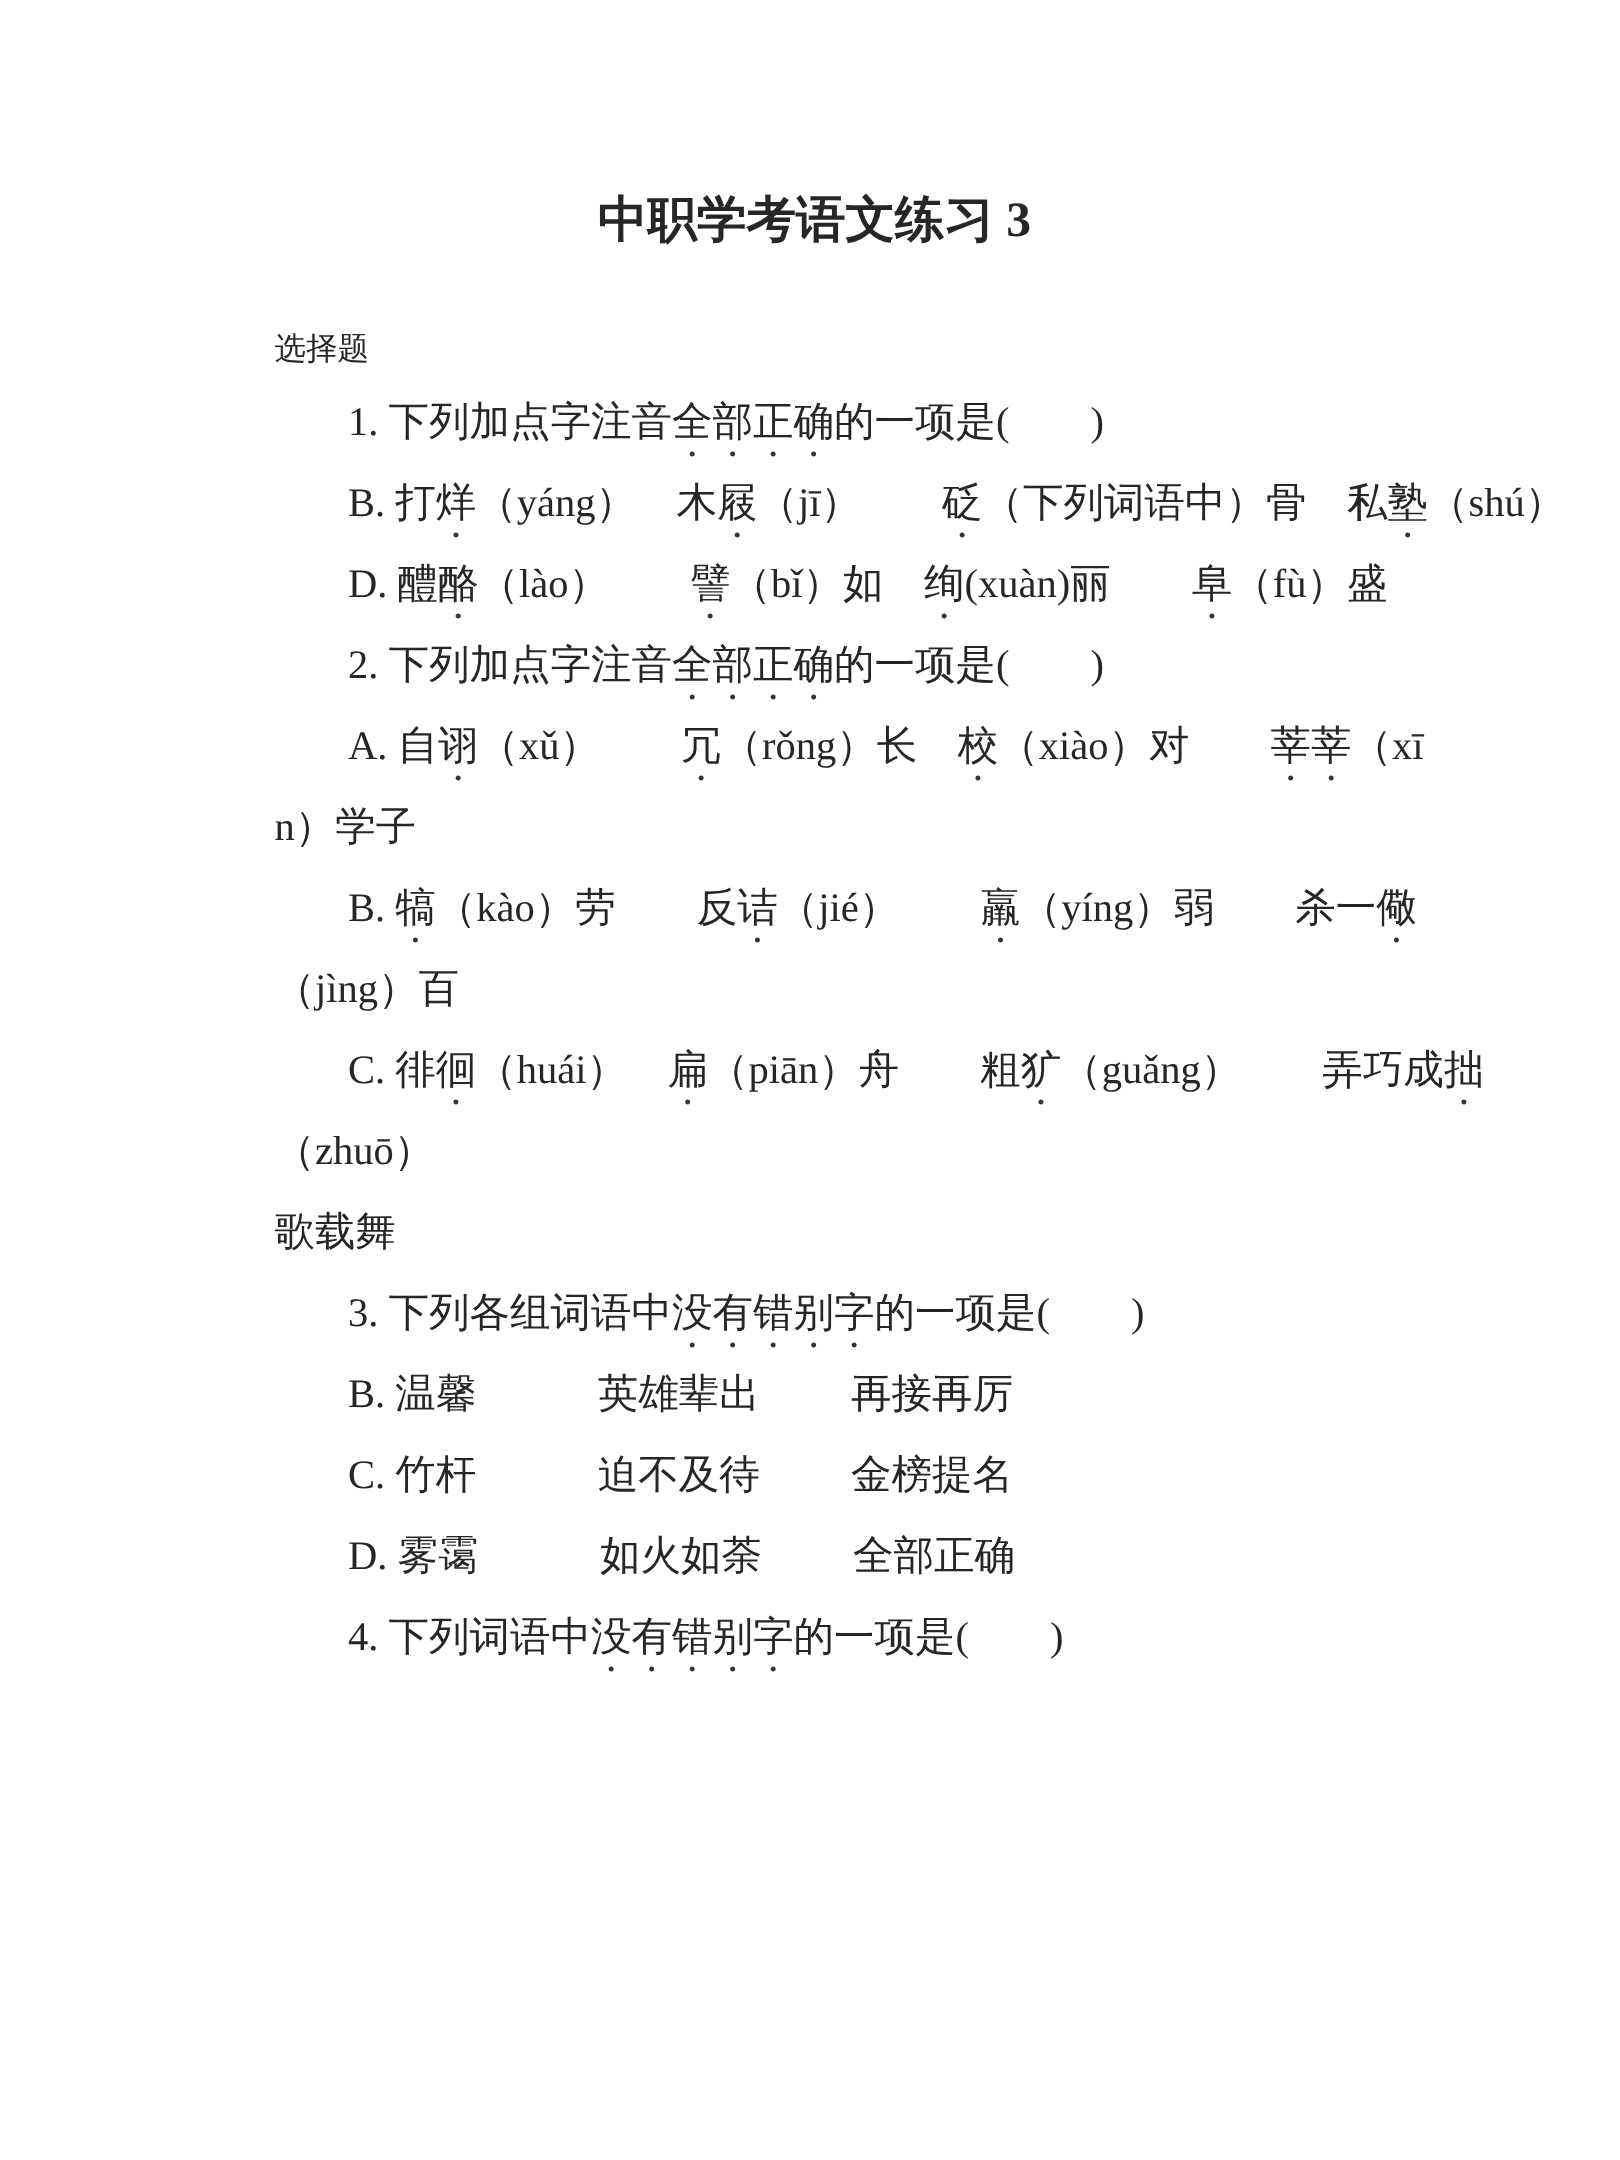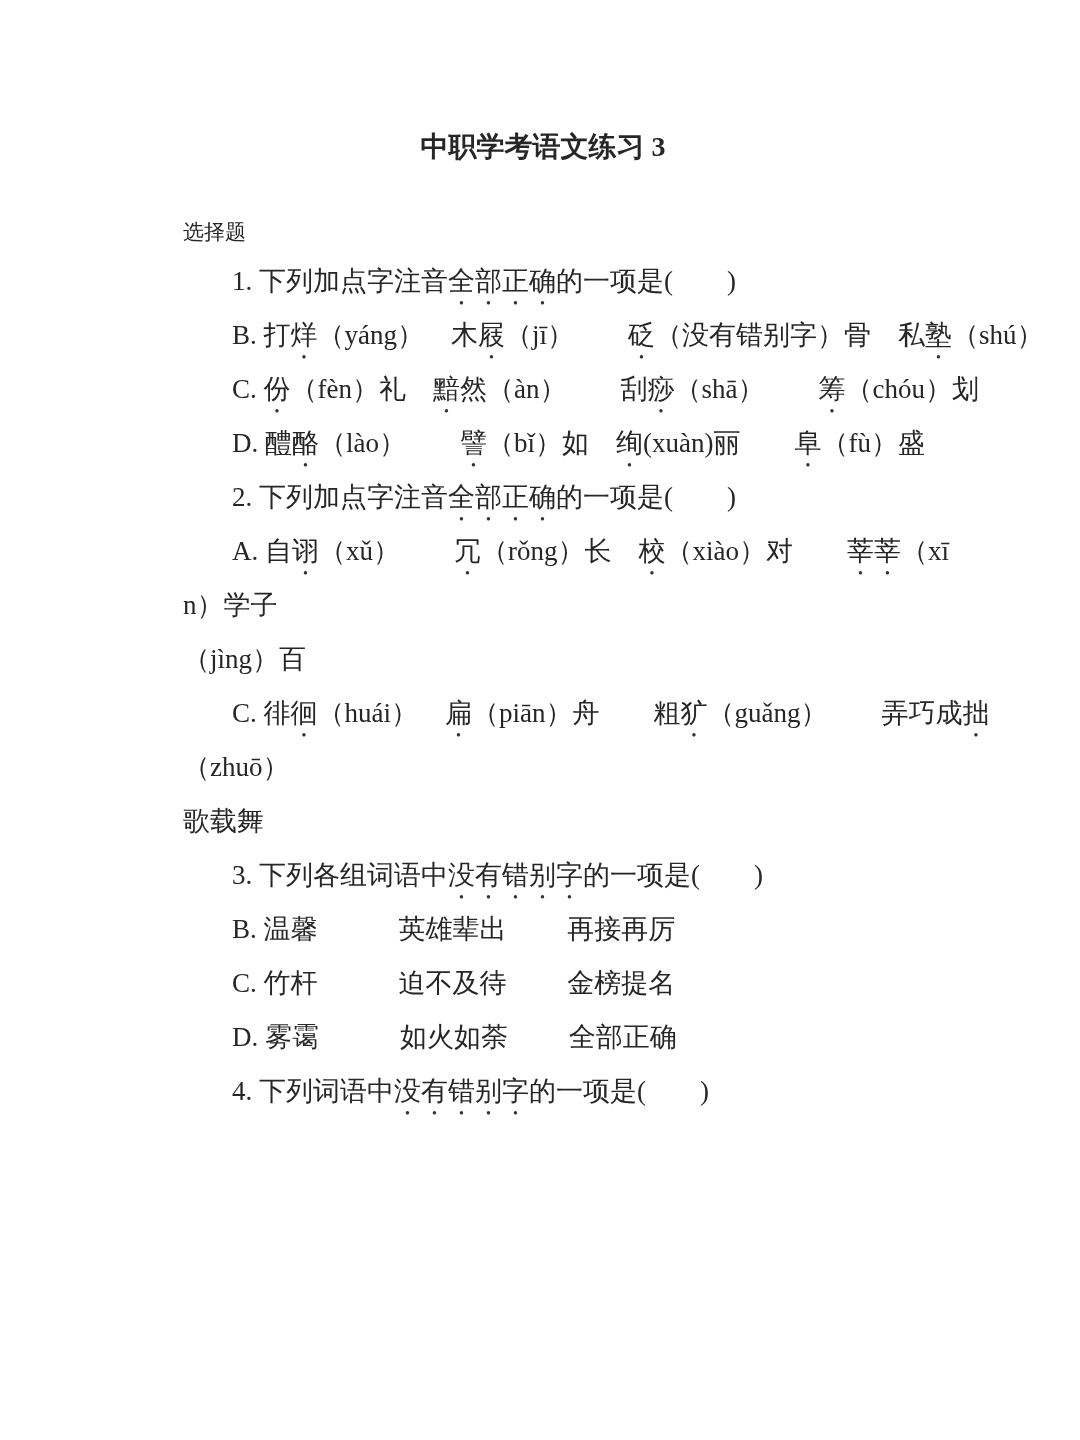--- a/index.html
+++ b/index.html
@@ -15,21 +15,21 @@
     color: #262626;
   }
   .page {
     box-sizing: border-box;
     width: 1080px;
     height: 1440px;
     padding: 126px 170px 0 183px;
   }
   .doc-title {
     width: 720px;
-    font-size: 28px;
+    font-size: 33px;
     font-weight: bold;
     text-align: center;
     line-height: 42px;
     white-space: pre;
   }
   .section-heading {
     margin-top: 44px;
     font-size: 21px;
     line-height: 40px;
   }
@@ -54,26 +54,26 @@
   }
 </style>
 </head>
 <body>
 
 <div class="page">
   <div class="doc-title">中职学考语文练习 3</div>
   <div class="section-heading">选择题</div>
   <div class="lines">
       <div class="line indent"><span>1. 下列加点字注音</span><span class="dot">全部正确</span><span>的一项是(　　)</span></div>
-      <div class="line indent"><span>B. 打</span><span class="dot">烊</span><span>（yáng）　木</span><span class="dot">屐</span><span>（jī）　　</span><span class="dot">砭</span><span>（没有错别字）骨　私</span><span class="dot">塾</span><span>（shú）</span></div>
-      <div class="line indent"><span>C. </span><span class="dot">份</span><span>（fèn）礼　</span><span class="dot">黯</span><span>然（àn）　　刮</span><span class="dot">痧</span><span>（shā）　　</span><span class="dot">筹</span><span>（chóu）划</span></div>
+      <div class="line indent"><span>B. 打</span><span class="dot">烊</span><span>（yáng）　木</span><span class="dot">屐</span><span>（jī）　　</span><span class="dot">砭</span><span>（下列词语中）骨　私</span><span class="dot">塾</span><span>（shú）</span></div>
       <div class="line indent"><span>D. 醴</span><span class="dot">酪</span><span>（lào）　　</span><span class="dot">譬</span><span>（bǐ）如　</span><span class="dot">绚</span><span>(xuàn)丽　　</span><span class="dot">阜</span><span>（fù）盛</span></div>
       <div class="line indent"><span>2. 下列加点字注音</span><span class="dot">全部正确</span><span>的一项是(　　)</span></div>
       <div class="line indent"><span>A. 自</span><span class="dot">诩</span><span>（xǔ）　　</span><span class="dot">冗</span><span>（rǒng）长　</span><span class="dot">校</span><span>（xiào）对　　</span><span class="dot">莘莘</span><span>（xī</span></div>
       <div class="line"><span>n）学子</span></div>
+      <div class="line indent"><span>B. </span><span class="dot">犒</span><span>（kào）劳　　反</span><span class="dot">诘</span><span>（jié）　　</span><span class="dot">羸</span><span>（yíng）弱　　杀一</span><span class="dot">儆</span></div>
       <div class="line"><span>（jìng）百</span></div>
       <div class="line indent"><span>C. 徘</span><span class="dot">徊</span><span>（huái）　</span><span class="dot">扁</span><span>（piān）舟　　粗</span><span class="dot">犷</span><span>（guǎng）　　弄巧成</span><span class="dot">拙</span></div>
       <div class="line"><span>（zhuō）</span></div>
       <div class="line"><span>歌载舞</span></div>
       <div class="line indent"><span>3. 下列各组词语中</span><span class="dot">没有错别字</span><span>的一项是(　　)</span></div>
       <div class="line indent"><span>B. 温馨　　　英雄辈出　　 再接再厉</span></div>
       <div class="line indent"><span>C. 竹杆　　　迫不及待　　 金榜提名</span></div>
       <div class="line indent"><span>D. 雾霭　　　如火如荼　　 全部正确</span></div>
       <div class="line indent"><span>4. 下列词语中</span><span class="dot">没有错别字</span><span>的一项是(　　)</span></div>
     </div>

